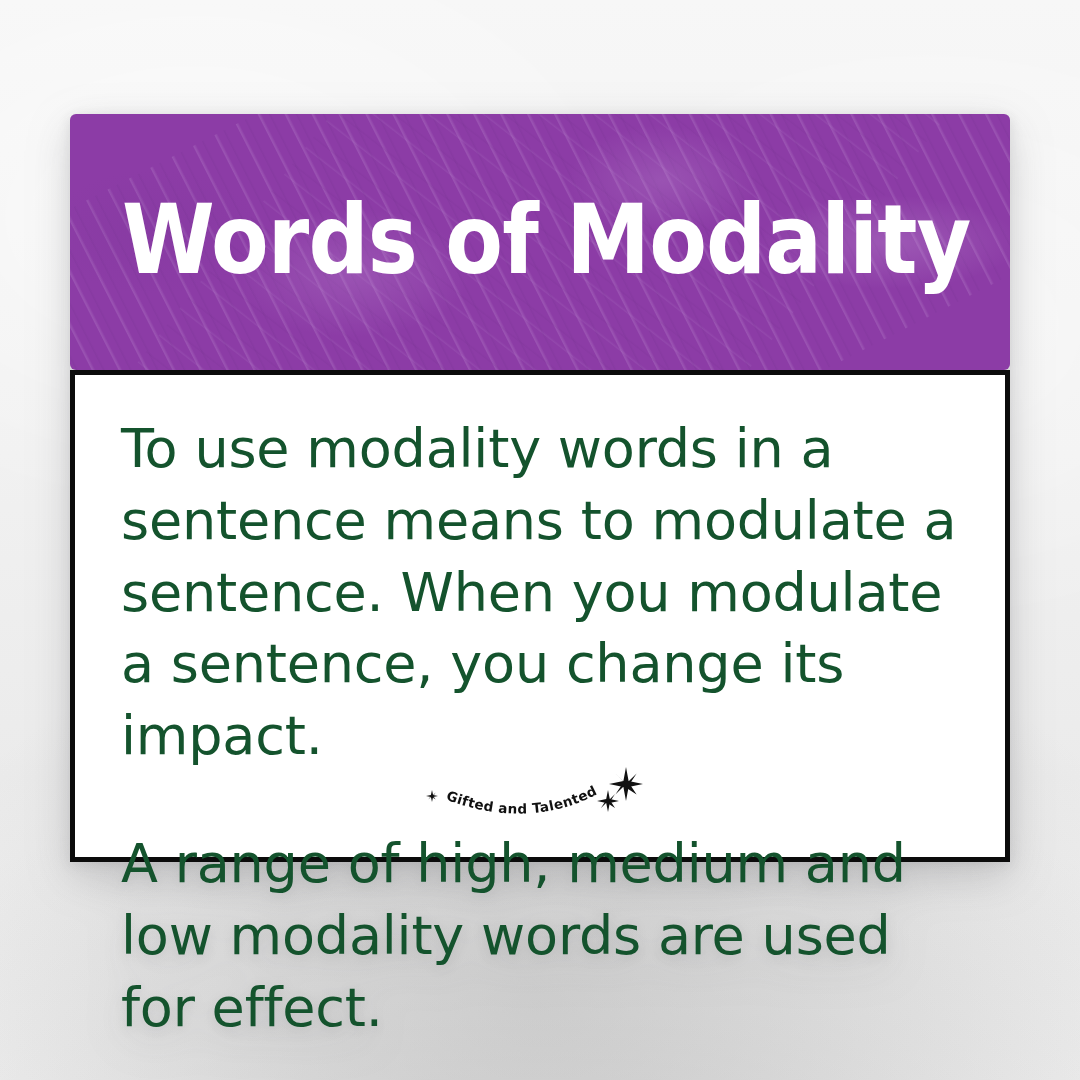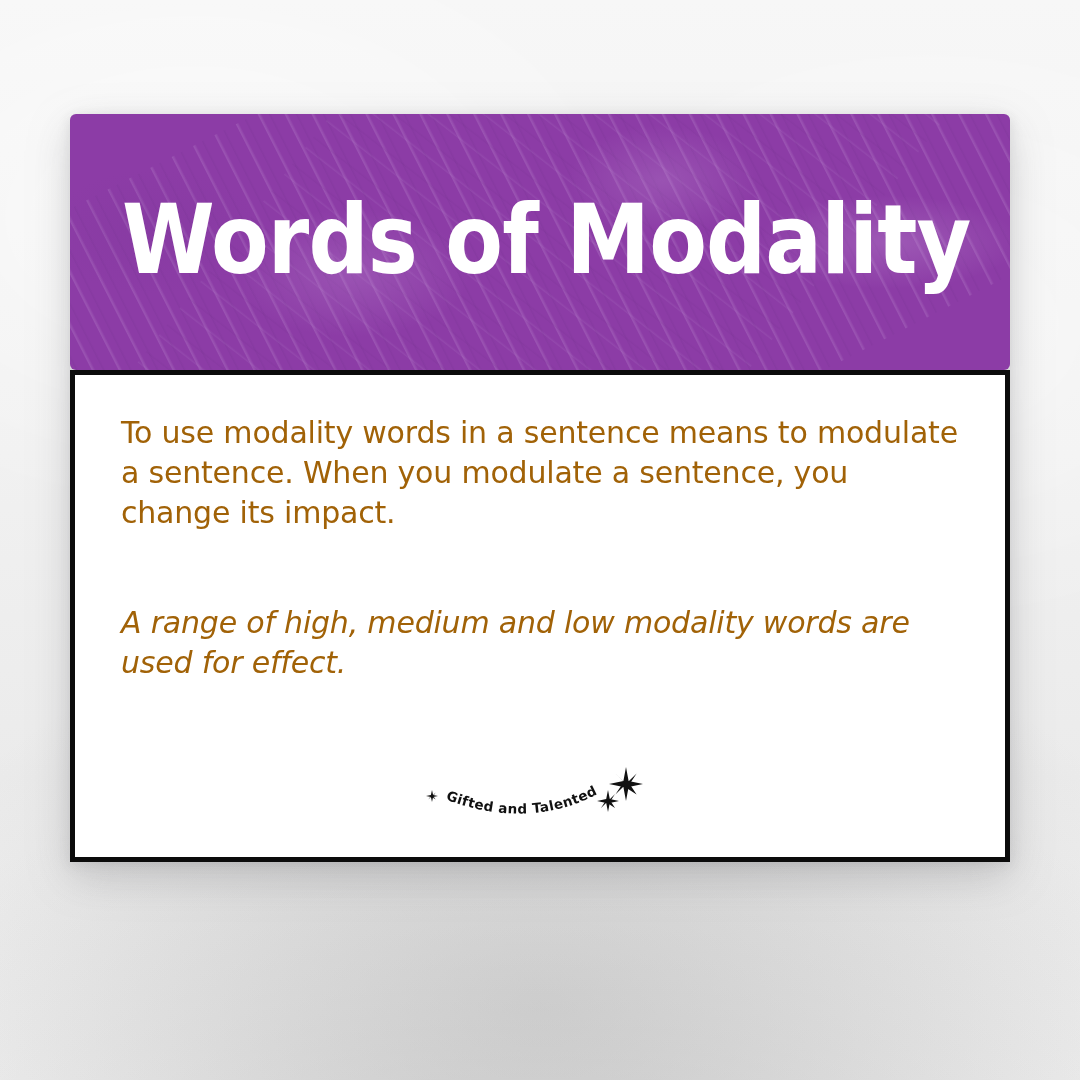--- a/index.html
+++ b/index.html
@@ -156,26 +156,26 @@
     position:relative;
     height:492px;
     background:#ffffff;
     border:5px solid #0b0b0b;
     padding:38px 46px 0 46px;
   }
 
   .para {
     font-family:"DejaVu Sans", sans-serif;
     font-weight:400;
-    font-size:30px;
+    font-size:54px;
     line-height:1.33;
-    color:#a16207;
+    color:#14532d;
     letter-spacing:-0.2px;
   }
-  .para + .para { margin-top:70px;font-style:italic; }
+  .para + .para { margin-top:56px; }
 
   
   .signature {
     position:absolute;
     left:0; right:0;
     bottom:22px;
     height:64px;
     display:flex;
     align-items:center;
     justify-content:center;

